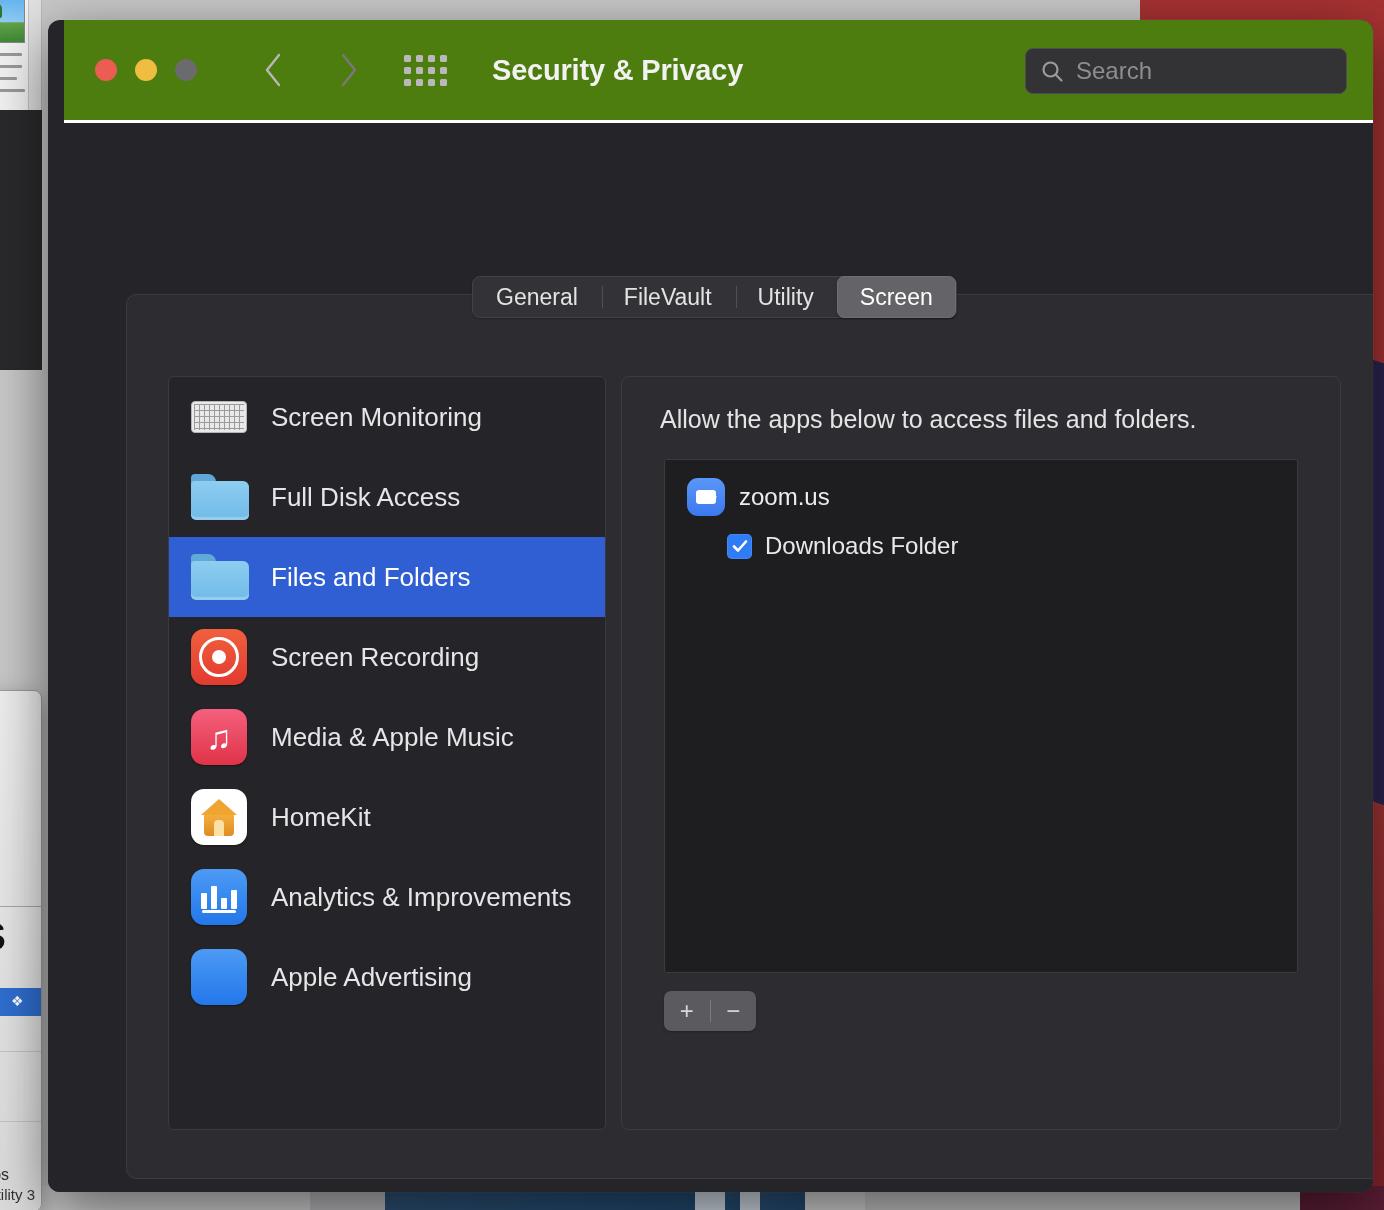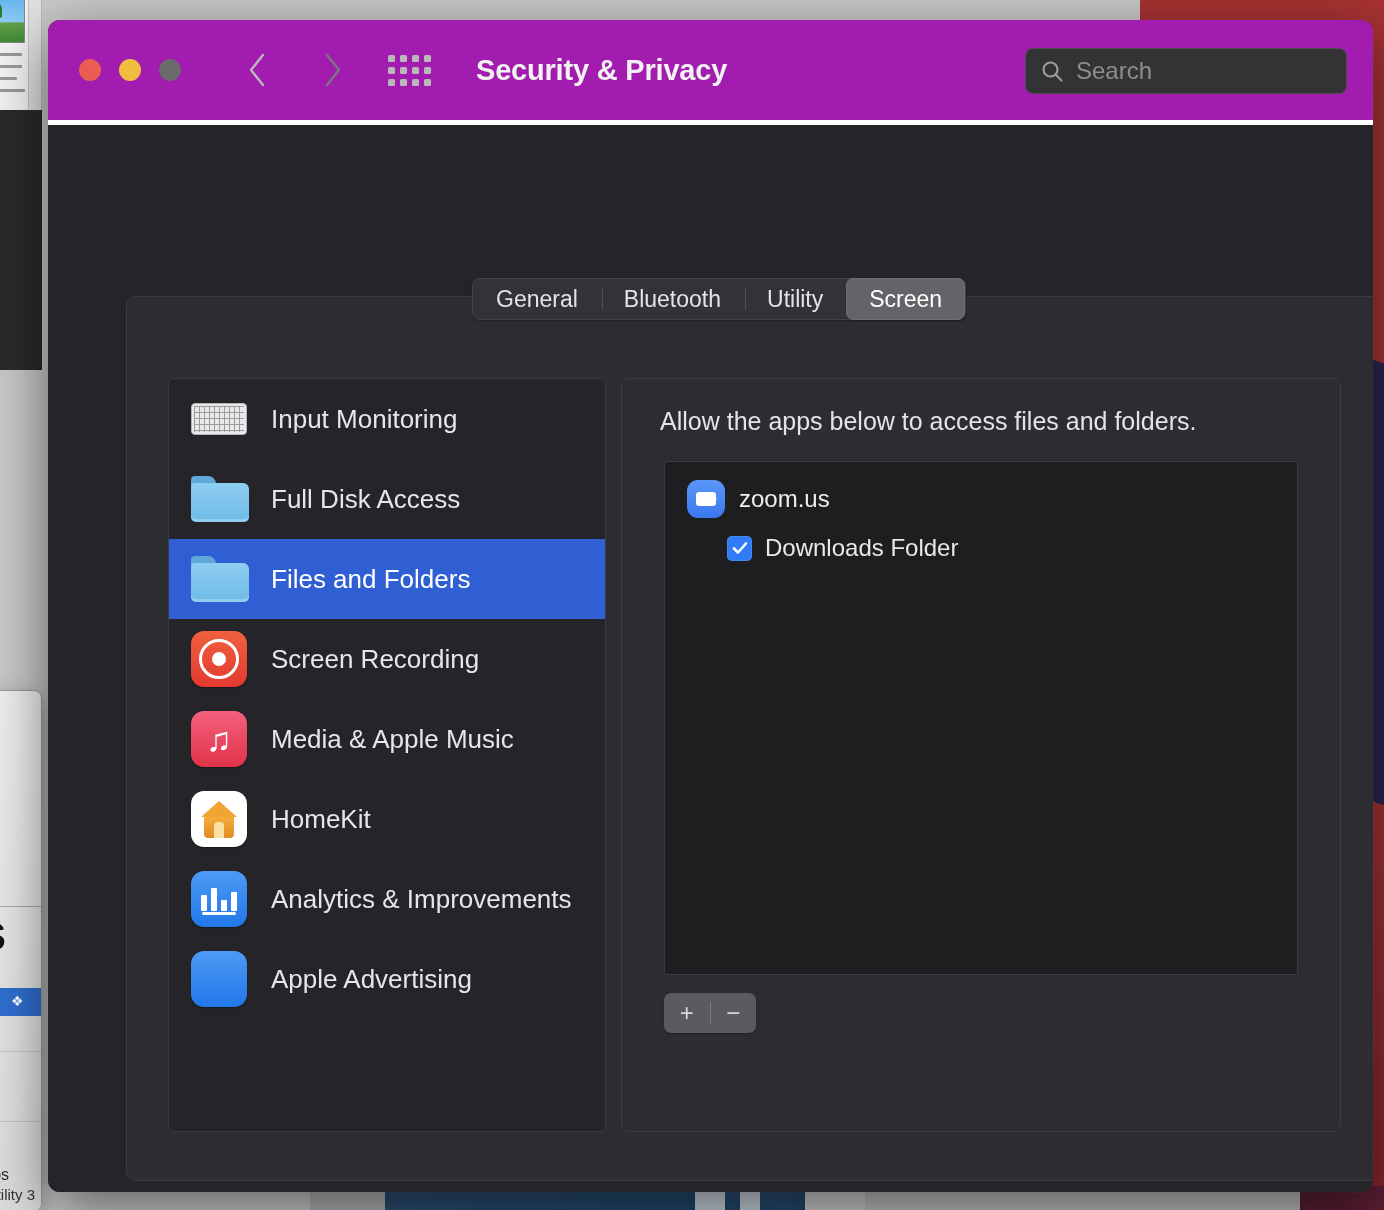--- a/index.html
+++ b/index.html
@@ -119,24 +119,25 @@
     background: #252529;
     border-radius: 12px;
     box-shadow: 0 18px 60px rgba(0,0,0,.55), 0 0 0 0.5px rgba(255,255,255,.09);
     overflow: hidden;
   }
 
   
   #titlebar {
     position: relative;
     height: 100px;
-    background: #a21caf;
-    border-bottom: 5px solid #ffffff;
+    background: #4d7c0f;
+    border-bottom: 3px solid #ffffff;
     display: flex;
     align-items: center;
+    margin-left: 16px;
   }
   .traffic {
     display: flex; gap: 18px; margin-left: 31px;
   }
   .tl { width: 22px; height: 22px; border-radius: 50%; }
   .tl.red    { background: #eb5c52; }
   .tl.yellow { background: #efbe40; }
   .tl.gray   { background: #6b6b6e; }
 
   .navbtn {
@@ -500,37 +501,37 @@
 
   <div id="body">
 
     <div id="content-card"></div>
 
     <div id="tabbar">
       <div class="tab">
           <span>General</span>
         </div>
       <div class="tab">
-          <span>Bluetooth</span>
+          <span>FileVault</span>
         </div>
       <div class="tab">
           <span>Utility</span>
         </div>
       <div class="tab active">
           <span>Screen</span>
         </div>
     </div>
 
     <div id="category-list">
 
       <div class="cat-row">
         <span class="appicon flat">
             <span class="ic-keyboard"></span>
           </span>
-        <span class="cat-label">Input Monitoring</span>
+        <span class="cat-label">Screen Monitoring</span>
       </div>
 
       <div class="cat-row">
         <span class="appicon flat">
           <span class="ic-folder">
               <span class="tabp"></span>
               <span class="body"></span>
             </span>
         </span>
         <span class="cat-label">Full Disk Access</span>

